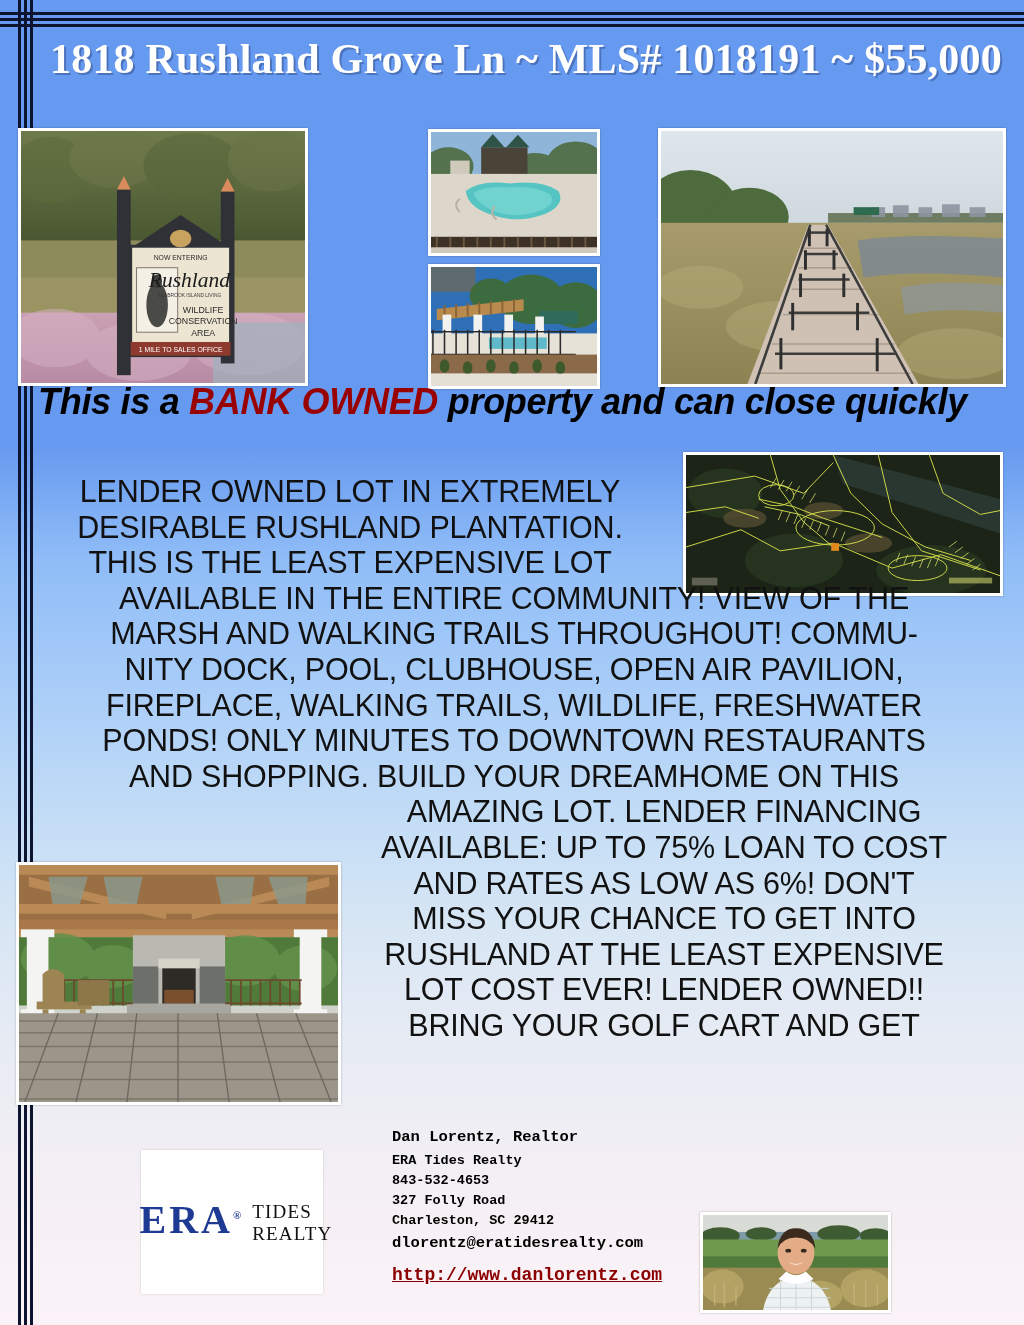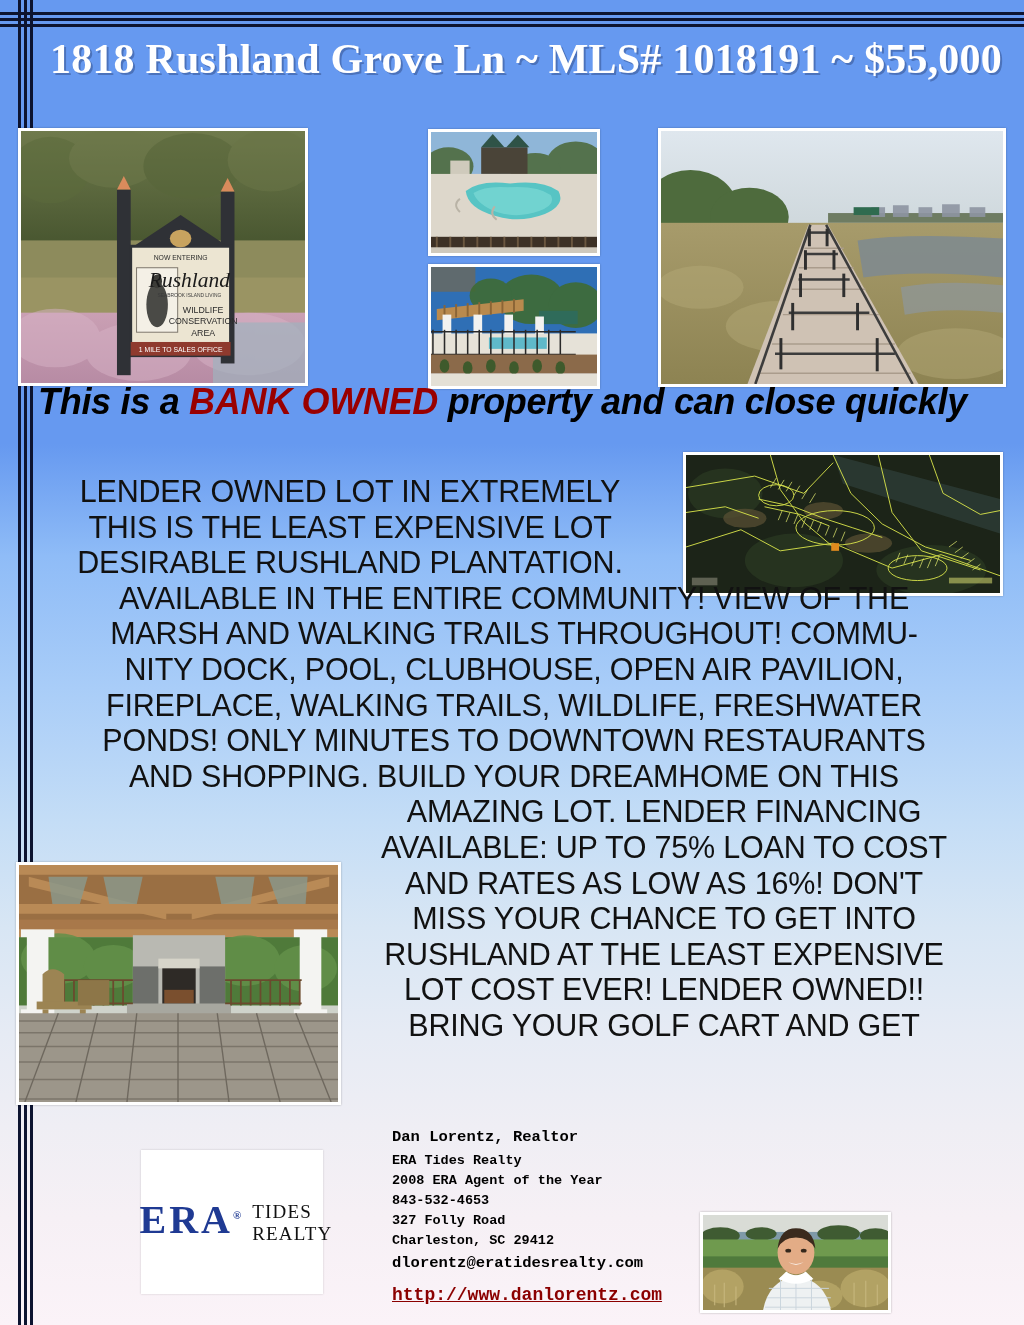--- a/index.html
+++ b/index.html
@@ -436,31 +436,31 @@
         <g opacity=".6">
           <rect x="6" y="128" width="26" height="8" fill="#8a8a7a"></rect>
           <rect x="268" y="128" width="44" height="6" fill="#c9cf6a"></rect>
         </g>
       </svg>
     </div>
   </div>
 
   <div id="description">
     <span class="line narrow-right">LENDER OWNED LOT IN EXTREMELY</span>
+    <span class="line narrow-right">DESIRABLE RUSHLAND PLANTATION.</span>
     <span class="line narrow-right">THIS IS THE LEAST EXPENSIVE LOT</span>
-    <span class="line narrow-right">DESIRABLE RUSHLAND PLANTATION.</span>
     <span class="line">AVAILABLE IN THE ENTIRE COMMUNITY! VIEW OF THE</span>
     <span class="line">MARSH AND WALKING TRAILS THROUGHOUT! COMMU-</span>
     <span class="line">NITY DOCK, POOL, CLUBHOUSE, OPEN AIR PAVILION,</span>
     <span class="line">FIREPLACE, WALKING TRAILS, WILDLIFE, FRESHWATER</span>
     <span class="line">PONDS! ONLY MINUTES TO DOWNTOWN RESTAURANTS</span>
     <span class="line">AND SHOPPING. BUILD YOUR DREAMHOME ON THIS</span>
     <span class="line narrow-left">AMAZING LOT. LENDER FINANCING</span>
     <span class="line narrow-left">AVAILABLE: UP TO 75% LOAN TO COST</span>
-    <span class="line narrow-left">AND RATES AS LOW AS 16%! DON'T</span>
+    <span class="line narrow-left">AND RATES AS LOW AS 6%! DON'T</span>
     <span class="line narrow-left">MISS YOUR CHANCE TO GET INTO</span>
     <span class="line narrow-left">RUSHLAND AT THE LEAST EXPENSIVE</span>
     <span class="line narrow-left">LOT COST EVER! LENDER OWNED!!</span>
     <span class="line narrow-left">BRING YOUR GOLF CART AND GET</span>
   </div>
 
   <div class="photo" id="photo-pavilion-int">
     <div class="inner">
       <svg viewBox="0 0 325 243" preserveAspectRatio="none">
         <rect width="325" height="243" fill="#cfd3cb"></rect>
@@ -576,21 +576,20 @@
       <rect x="80" y="30" width="30" height="30" fill="url(#redG)" stroke="#9d9d9d" stroke-width="1"></rect>
       <polygon points="44,28 59,14 74,28" fill="url(#redG)"></polygon>
     </svg>
     <div id="era-word"><span>ERA</span><span class="reg">®</span></div>
     <div id="era-sub">TIDES REALTY</div>
   </div>
 
   <div id="contact">
     <div class="agent-name">Dan Lorentz, Realtor</div>
     <div class="cline">ERA Tides Realty</div>
-    <div class="cline">2008 ERA Agent of the Year</div>
     <div class="cline">843-532-4653</div>
     <div class="cline">327 Folly Road</div>
     <div class="cline">Charleston, SC 29412</div>
     <div class="email">dlorentz@eratidesrealty.com</div>
     <a class="weburl" href="#">http://www.danlorentz.com</a>
   </div>
 
   <div class="photo" id="photo-agent">
     <div class="inner">
       <svg viewBox="0 0 191 101" preserveAspectRatio="none">

